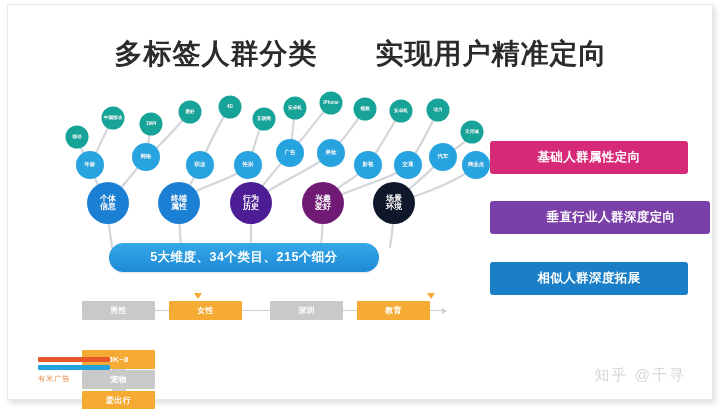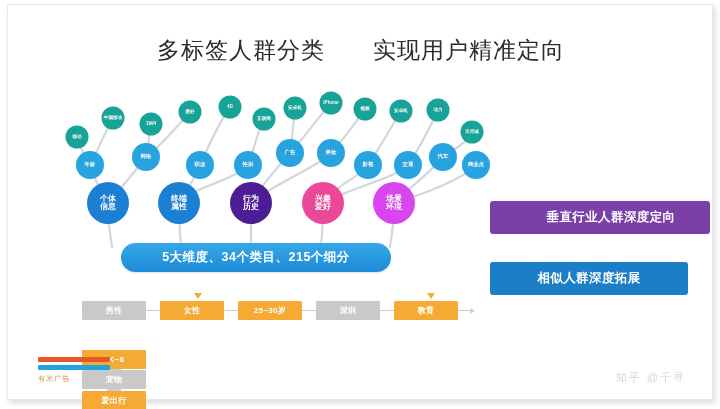--- a/index.html
+++ b/index.html
@@ -28,24 +28,24 @@
 
   
   .title-wrap {
     position: absolute;
     left: 0; top: 30px;
     width: 706px;
     text-align: center;
   }
   .title {
     display: inline-block;
-    font-size: 23px;
+    font-size: 28px;
     letter-spacing: 1px;
     color: #2b2b2b;
-    font-weight: 400;
+    font-weight: 700;
     white-space: pre;
   }
 
   
   .tree {
     position: absolute;
     left: 60px; top: 80px;
     width: 400px; height: 190px;
   }
   .tree svg.links {
@@ -81,21 +81,21 @@
   .bub.t1 {   
     width: 42px; height: 42px;
     font-size: 8px;
     background: #1b7fd4;
   }
   .bub span { display: block; }
 
   
   .banner {
     position: absolute;
-    left: 113px; top: 238px;
+    left: 101px; top: 238px;
     width: 270px; height: 29px;
     border-radius: 15px;
     background: linear-gradient(180deg, #35a8e8 0%, #1d8ad6 100%);
     color: #ffffff;
     font-size: 12.5px;
     font-weight: 700;
     display: flex;
     align-items: center;
     justify-content: center;
     letter-spacing: 0.5px;
@@ -124,21 +124,21 @@
   
   .tagrow {
     position: absolute;
     left: 74px;
     display: flex;
     align-items: center;
   }
   .tagrow-1 { top: 296px; }
   .tagrow-2 { top: 345px; flex-direction: column; }
   .tag {
-    width: 64px;
+    width: 73px;
     height: 19px;
     display: flex;
     align-items: center;
     justify-content: center;
     font-size: 8px;
     font-weight: 700;
     border-radius: 1px;
     letter-spacing: 0.3px;
     box-sizing: border-box;
   }
@@ -194,21 +194,21 @@
     font-size: 7.5px;
     color: #e8894a;
     letter-spacing: 0.6px;
     white-space: nowrap;
   }
 
   
   .watermark {
     position: absolute;
     right: 26px; bottom: 14px;
-    font-size: 11px;
+    font-size: 15px;
     color: #d5d5d5;
     letter-spacing: 2px;
     white-space: nowrap;
   }
 </style>
 </head>
 <body>
 
 <div id="slide">
   <div class="slide-frame">
@@ -334,49 +334,49 @@
               <span>终端</span>
               <span>属性</span>
             </div>
           </div>
           <div class="bub t1" style="left: 183px; top: 118px; background: #4c1d95;">
             <div>
               <span>行为</span>
               <span>历史</span>
             </div>
           </div>
-          <div class="bub t1" style="left: 255px; top: 118px; background: #ec4899;">
+          <div class="bub t1" style="left: 255px; top: 118px; background: #701a75;">
             <div>
               <span>兴趣</span>
               <span>爱好</span>
             </div>
           </div>
-          <div class="bub t1" style="left: 326px; top: 118px; background: #d946ef;">
+          <div class="bub t1" style="left: 326px; top: 118px; background: #0f172a;">
             <div>
               <span>场景</span>
               <span>环境</span>
             </div>
           </div>
         </div>
     </div>
 
     <div class="banner">5大维度、34个类目、215个细分</div>
 
+    <div class="bar bar-1">基础人群属性定向</div>
     <div class="bar bar-2">垂直行业人群深度定向</div>
     <div class="bar bar-3">相似人群深度拓展</div>
 
     <div class="downmark dm-1"></div>
     <div class="downmark dm-2"></div>
 
     <div class="tagrow tagrow-1" id="tagrow-0">
         <div class="tag gray">男性</div>
         <div class="dash"></div>
         <div class="tag orange">女性</div>
         <div class="dash"></div>
-        <div class="tag orange">25~30岁</div>
         <div class="dash"></div>
         <div class="tag gray">深圳</div>
         <div class="dash"></div>
         <div class="tag orange">教育</div>
         <div class="arrow-end"></div>
       </div>
     <div class="tagrow tagrow-2" id="tagrow-1">
         <div class="tag orange">5K~8</div>
         <div class="dash"></div>
         <div class="tag gray">宠物</div>

